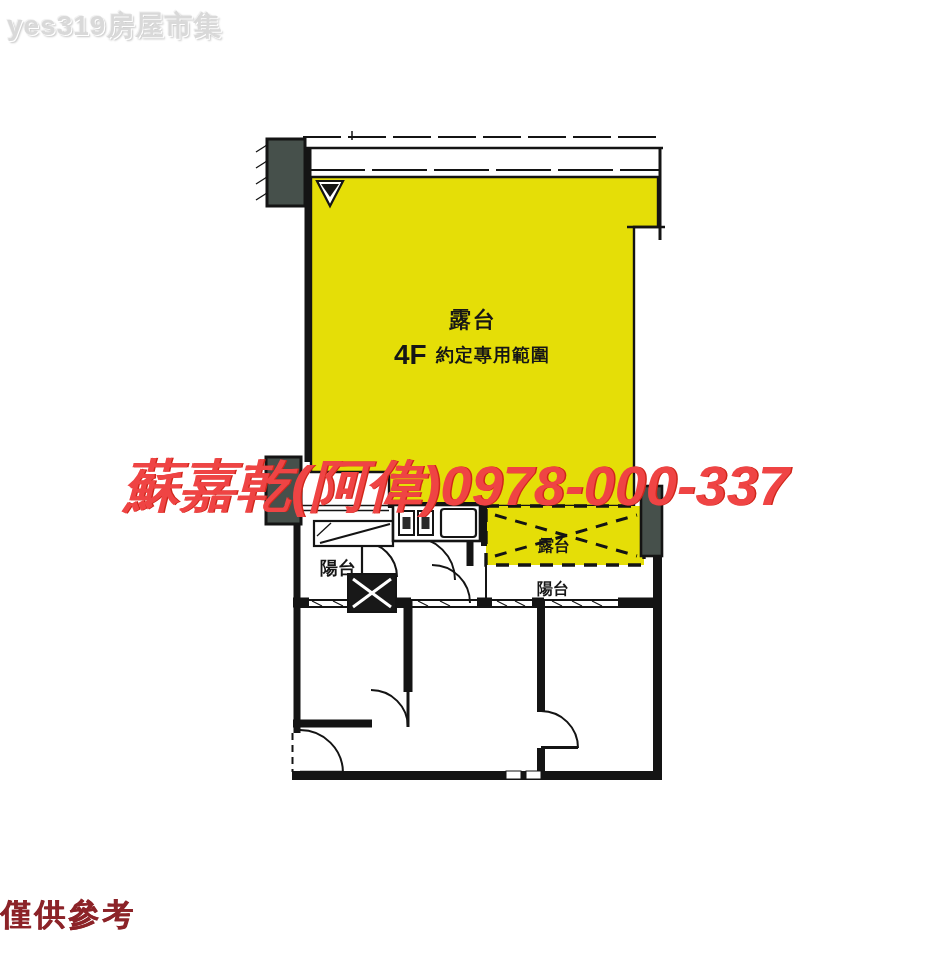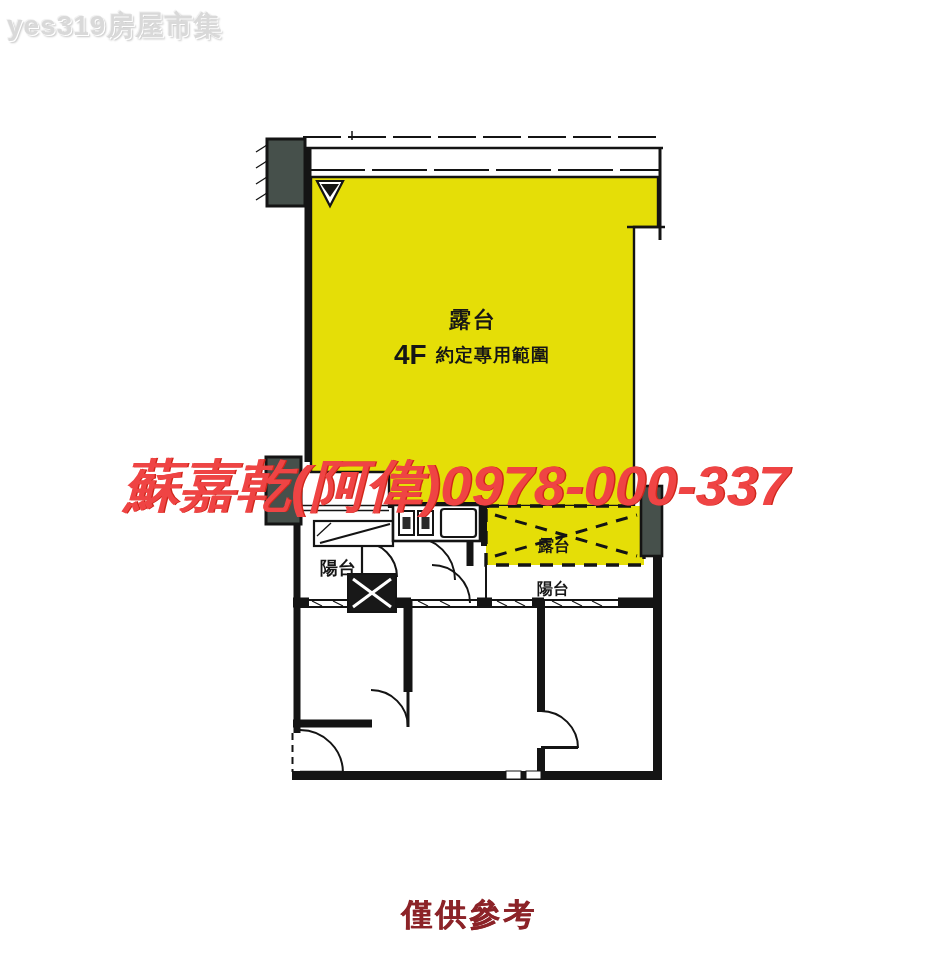--- a/index.html
+++ b/index.html
@@ -20,21 +20,21 @@
   .agent-watermark{
     position:absolute;left:92px;top:449px;
     font-size:56px;font-weight:900;font-style:italic;
     color:#ef4444;
     text-shadow:1.5px 0 0 #d0261a;
     white-space:nowrap;letter-spacing:0px;
     z-index:5;
     margin-left:31px;
   }
   .disclaimer{
-    position:absolute;left:0;right:0;top:894px;text-align:center;
+    position:absolute;left:0;right:0;top:894px;
     font-family:"Liberation Serif", serif;
     font-size:31px;font-weight:bold;letter-spacing:3px;
     color:#8c2328;
     text-shadow:0.8px 0 0 #8c2328;
   }
   text{font-family:"Liberation Sans", sans-serif;fill:#161616;font-weight:bold;}
 </style>
 </head>
 <body>
 

